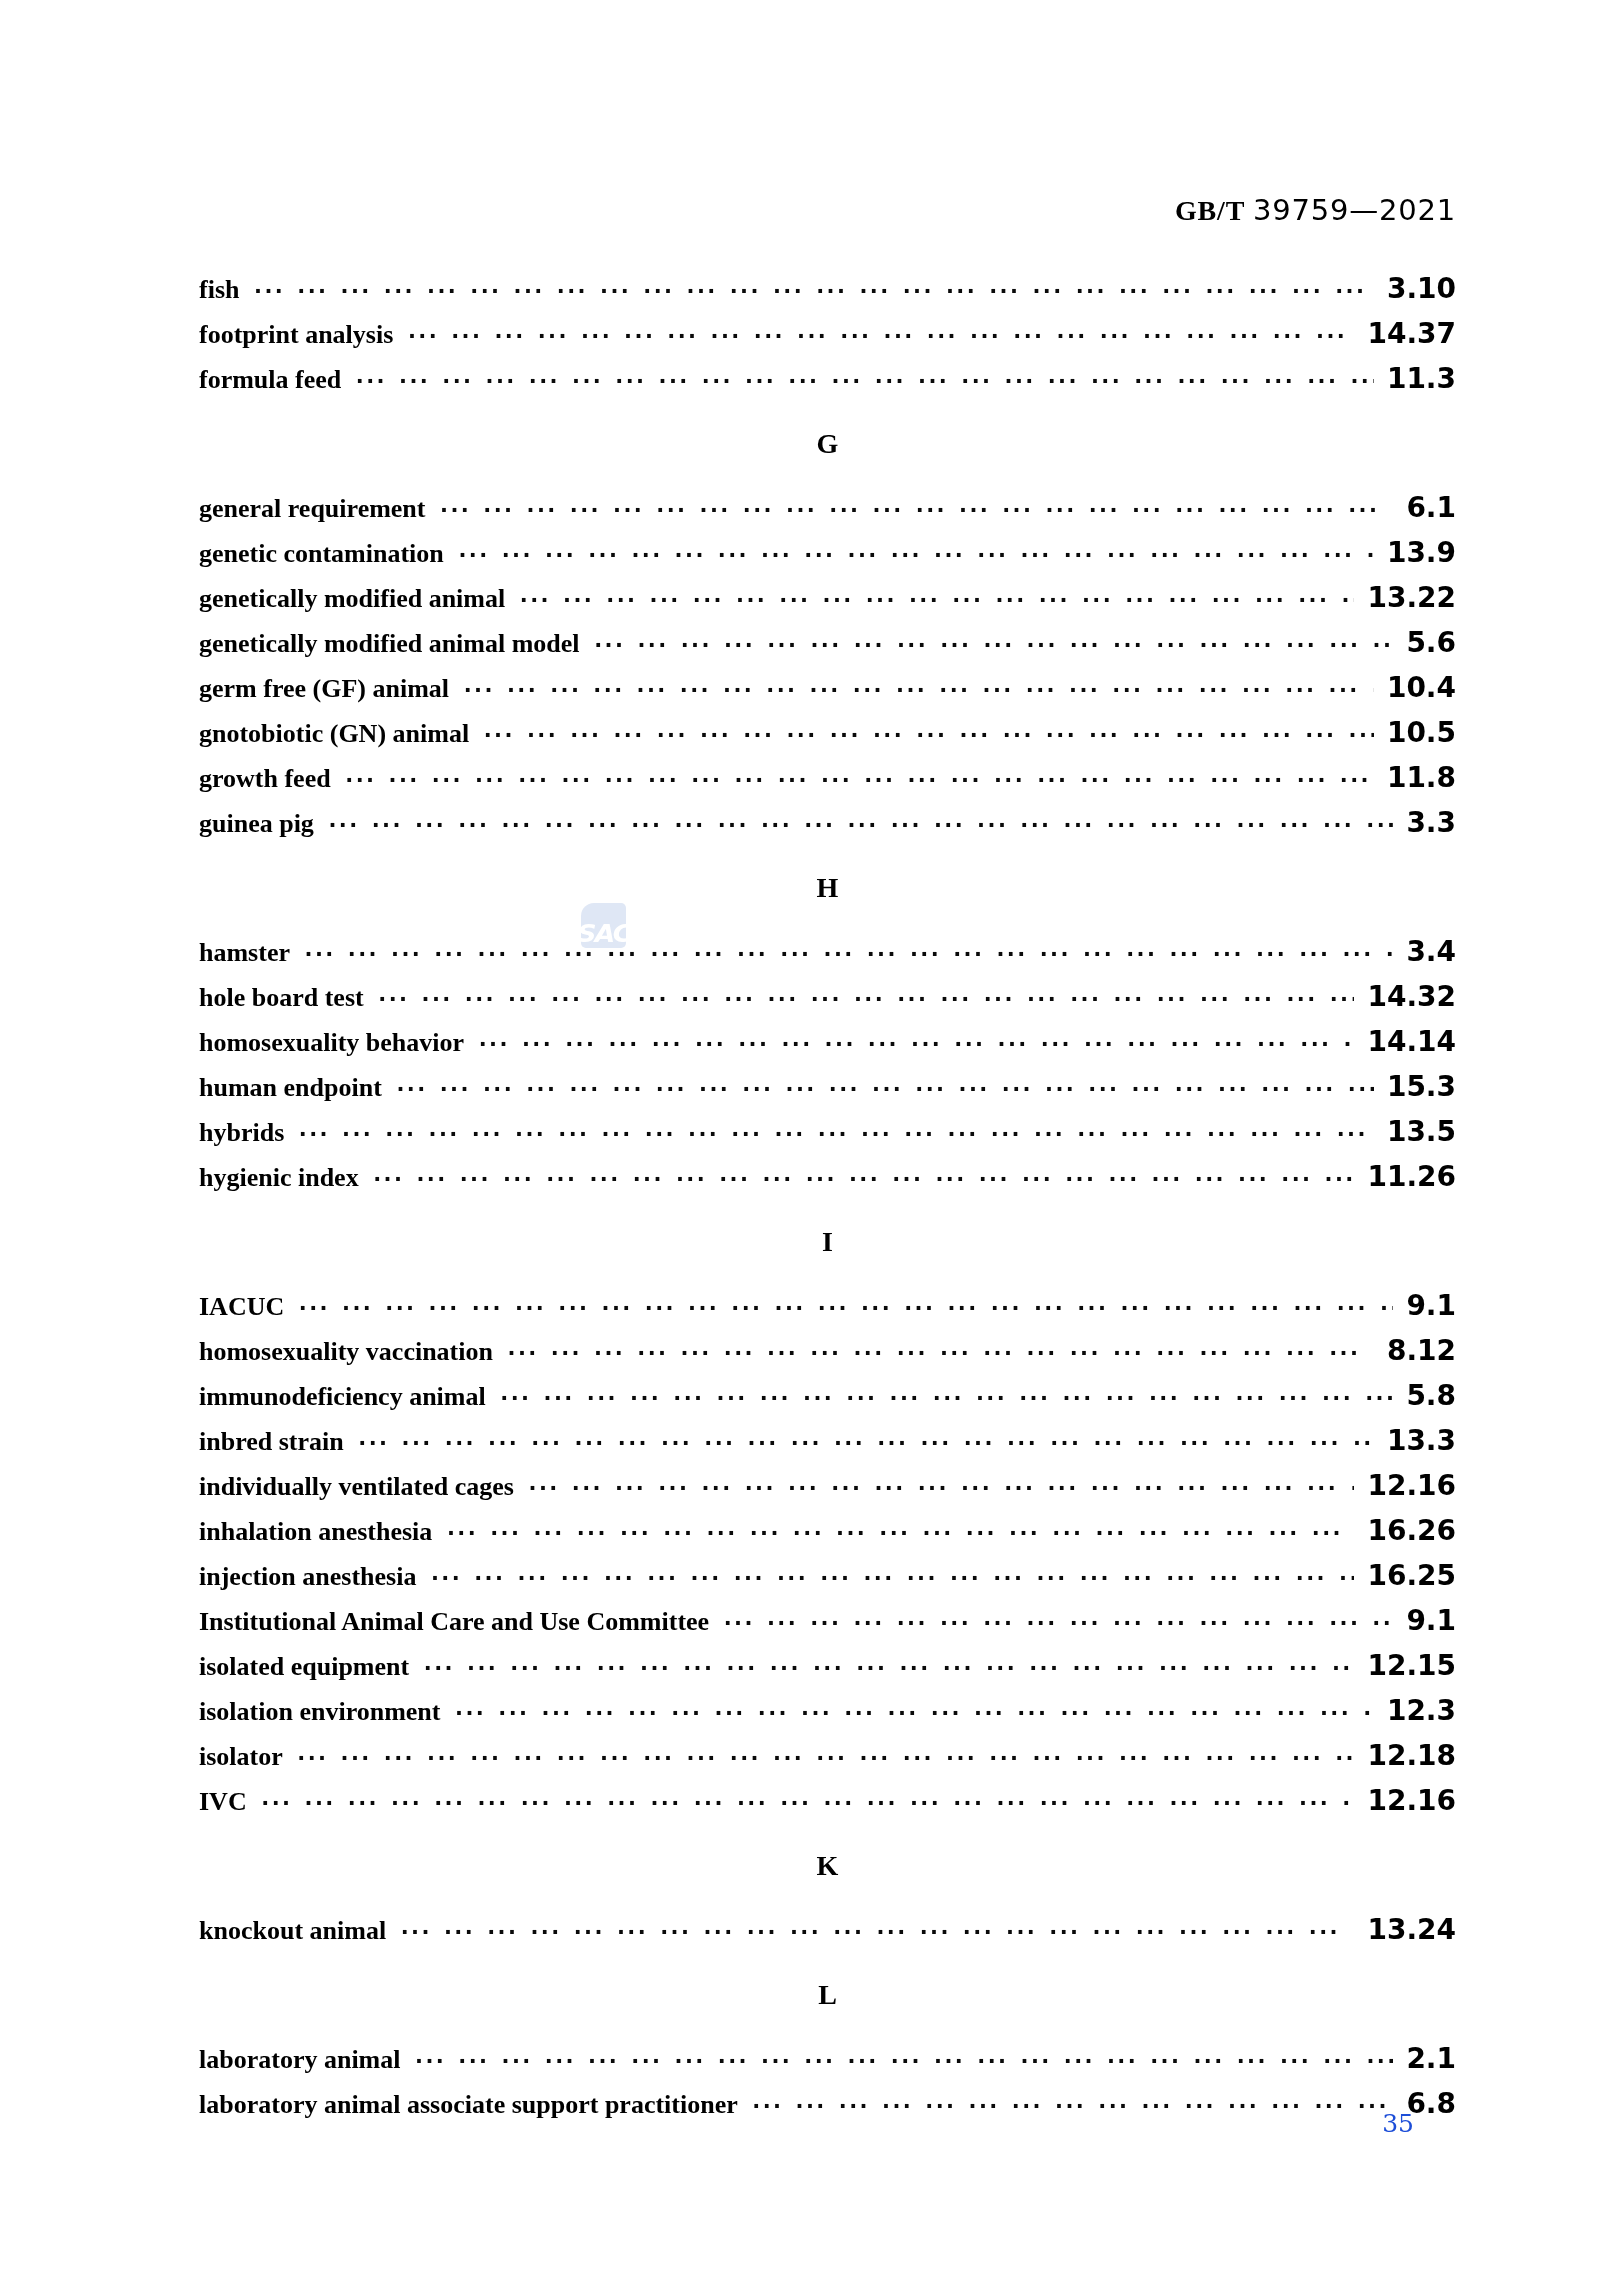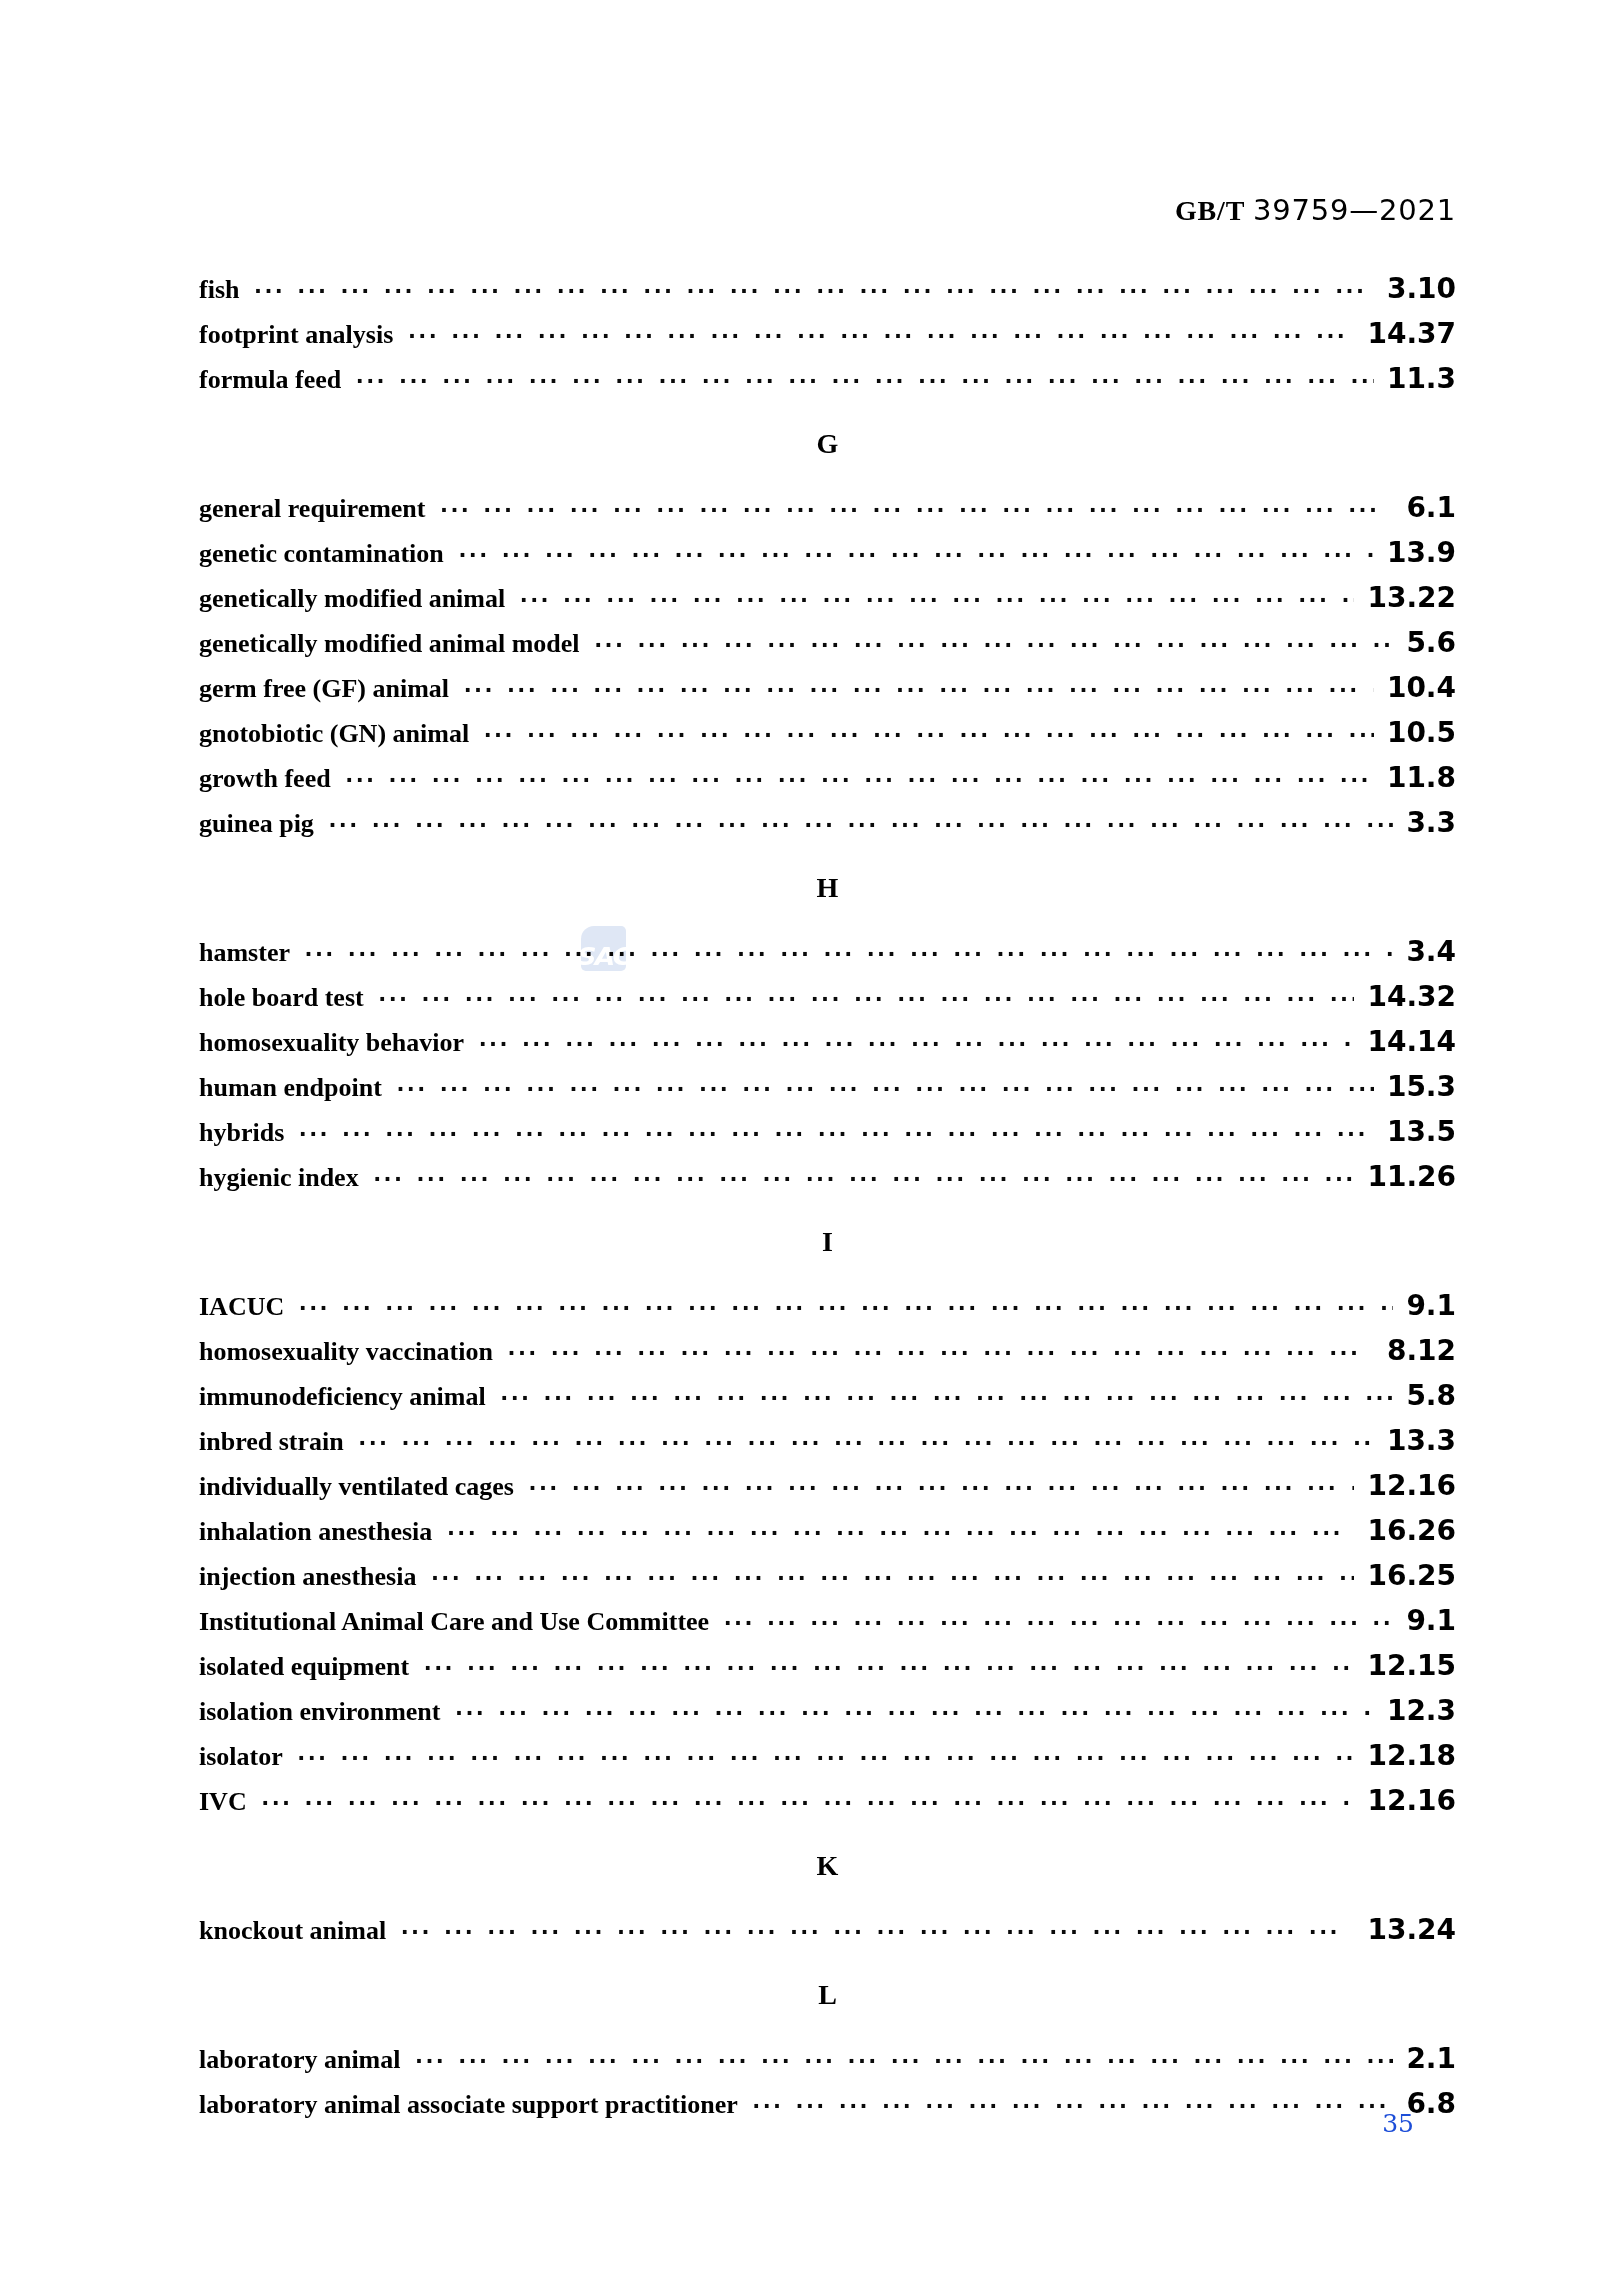--- a/index.html
+++ b/index.html
@@ -88,21 +88,21 @@
   }
 </style>
 </head>
 <body>
 
 <div id="page-code">
   <span class="code-prefix">GB/T</span>
   <span class="code-number">39759—2021</span>
 </div>
 
-<div id="watermark" style="background: rgb(223, 231, 245); margin-top: 23px;">
+<div id="watermark" style="background: rgb(223, 231, 245);">
   <span class="sac" style="color: rgb(255, 255, 255);">SAC</span>
 </div>
 
 <div id="content">
 
   <div class="row">
     <span class="term">fish</span>
     <span class="leader"></span>
     <span class="ref">3.10</span>
   </div>

